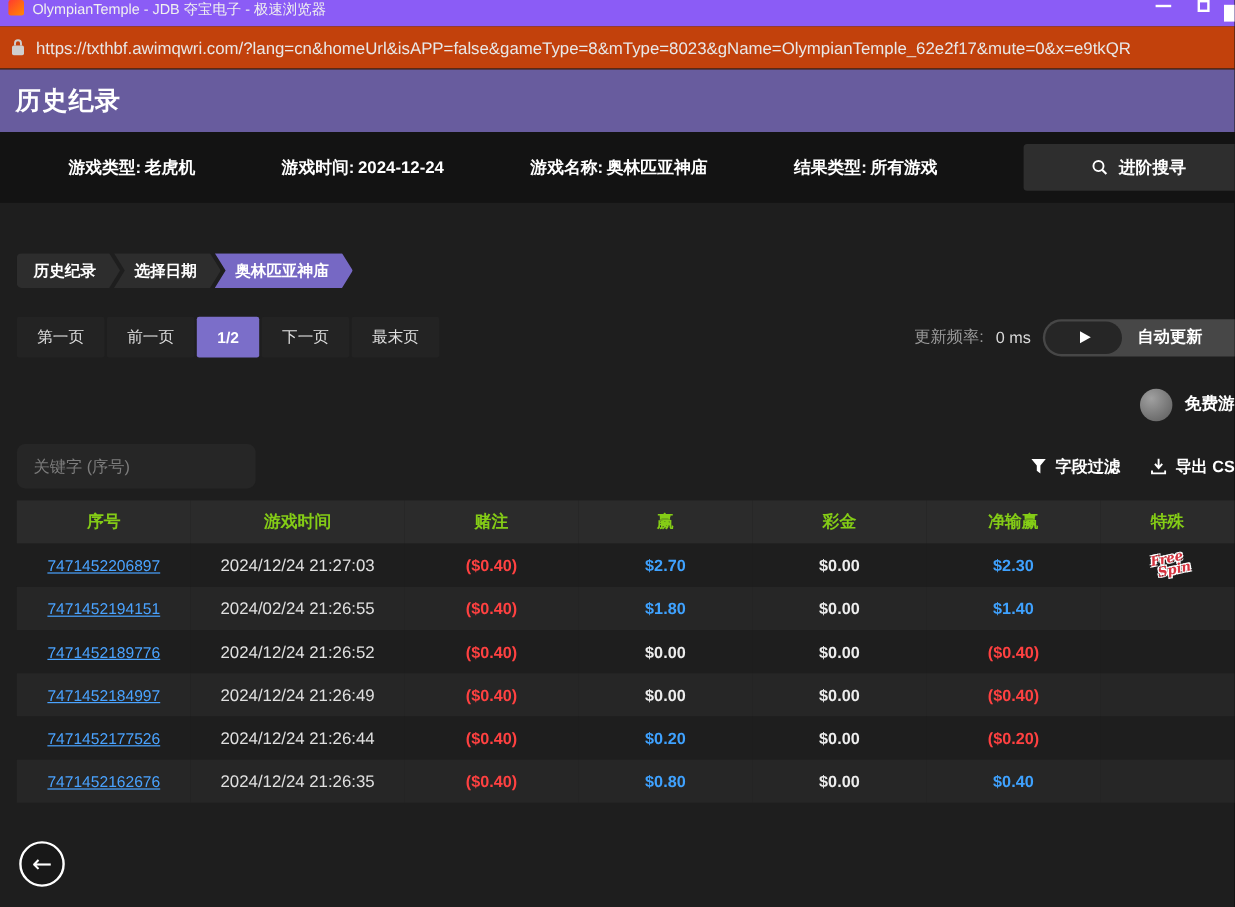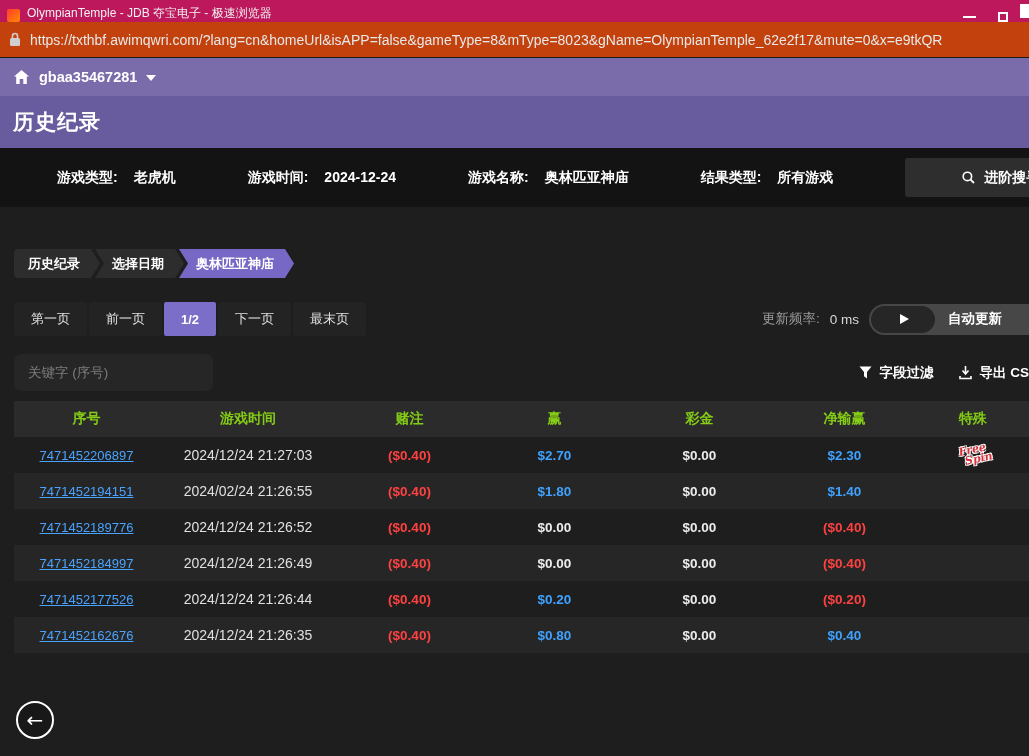--- a/index.html
+++ b/index.html
@@ -4,21 +4,21 @@
 <style>
   * { margin:0; padding:0; box-sizing:border-box; }
   html,body { background:#000; }
   #screen {
     position:relative; width:1029px; height:756px; overflow:hidden;
     background:#1e1e1e; color:#fff;
     font-family:"Liberation Sans","DejaVu Sans",sans-serif;
   }
 
   
-  .titlebar { height:22px; background:#be185d; display:flex; align-items:flex-end; gap:7px; padding:0 7px; font-size:12px; color:#f0f0f0; }
+  .titlebar { height:22px; background:#8b5cf6; display:flex; align-items:flex-start; gap:7px; padding:0 7px; font-size:12px; color:#f0f0f0; }
   .favicon { width:13px; height:13px; border-radius:2px; background:linear-gradient(135deg,#ff3b30,#ff8a00); flex:none; }
   .titlebar .ttl { white-space:nowrap; }
   .win-controls { margin-left:auto; display:flex; align-items:center; gap:22px; padding-right:14px; }
   .win-min { width:13px; height:2px; background:#fff; }
   .win-max { width:10px; height:10px; border:2px solid #fff; }
   .win-close { position:absolute; top:4px; right:0; width:9px; height:14px; background:#fff; }
 
   .urlbar { height:36px; background:#c2410c; display:flex; align-items:center; gap:9px; padding:0 9px; border-bottom:1px solid #1a1a1a; }
   .url-text { font-size:14px; color:#e8e8e8; white-space:nowrap; overflow:hidden; }
 
@@ -26,21 +26,21 @@
   .userbar { height:38px; background:#7a6cab; display:flex; align-items:center; gap:9px; padding:0 13px; }
   .username { font-weight:bold; font-size:14.5px; }
   .chev { width:0; height:0; border-left:5px solid transparent; border-right:5px solid transparent; border-top:6px solid #fff; margin-top:2px; }
 
   .titleband { height:52px; background:#685c9e; display:flex; align-items:center; padding:0 13px; }
   .page-title { font-size:21px; font-weight:bold; letter-spacing:1px; }
 
   
   .filterbar { height:59px; background:#131313; display:flex; align-items:center; padding-left:57px; gap:72px; }
   .filter-item { font-size:14px; font-weight:bold; white-space:nowrap; }
-  .filter-item .val { margin-left:16px; }
+  .filter-item .val { margin-left:3px; }
   .adv-search-btn { margin-left:auto; margin-right:-16px; flex:none; height:39px; min-width:192px; background:#2e2e2e; border:none; border-radius:3px; color:#fff; font-size:14px; font-weight:bold; display:flex; align-items:center; justify-content:center; gap:9px; font-family:inherit; cursor:pointer; }
 
   
   .breadcrumbs { display:flex; margin:42px 0 0 14px; }
   .crumb { height:29px; line-height:29px; padding:0 20px 0 17px; background:#2d2d2d; color:#fff; font-size:13px; font-weight:bold; clip-path:polygon(0 0, calc(100% - 9px) 0, 100% 50%, calc(100% - 9px) 100%, 0 100%, 9px 50%); margin-left:-5px; white-space:nowrap; cursor:pointer; }
   .crumb.first { clip-path:polygon(0 0, calc(100% - 9px) 0, 100% 50%, calc(100% - 9px) 100%, 0 100%); margin-left:0; border-radius:4px 0 0 4px; padding-left:14px; }
   .crumb.active { background:#7668c4; }
 
   
   .pagination-row { display:flex; align-items:center; margin:24px 0 0 14px; }
@@ -105,27 +105,20 @@
   </div>
 
   <div class="urlbar">
     <svg class="icon-svg" width="12" height="15" viewBox="0 0 12 15">
       <rect x="1" y="6" width="10" height="8" rx="1.5" fill="#cfcfcf"></rect>
       <path d="M3.5 6 V4 a2.5 2.5 0 0 1 5 0 V6" fill="none" stroke="#cfcfcf" stroke-width="1.6"></path>
     </svg>
     <div class="url-text">https://txthbf.awimqwri.com/?lang=cn&amp;homeUrl&amp;isAPP=false&amp;gameType=8&amp;mType=8023&amp;gName=OlympianTemple_62e2f17&amp;mute=0&amp;x=e9tkQR</div>
   </div>
 
-  <div class="userbar">
-    <svg class="icon-svg" width="17" height="16" viewBox="0 0 17 16">
-      <path d="M8.5 1 L16 7.5 H13.8 V15 H10.3 V10 H6.7 V15 H3.2 V7.5 H1 Z" fill="#fff"></path>
-    </svg>
-    <span class="username">gbaa35467281</span>
-    <span class="chev"></span>
-  </div>
 
   <div class="titleband">
     <span class="page-title">历史纪录</span>
   </div>
 
   <div class="filterbar">
     <div class="filter-item">
       <span>游戏类型:</span><span class="val">老虎机</span>
     </div>
     <div class="filter-item">
@@ -164,20 +157,24 @@
       <span class="refresh-value">0 ms</span>
       <div class="auto-toggle">
         <div class="toggle-knob">
           <div class="play-tri"></div>
         </div>
         <span class="auto-label">自动更新</span>
       </div>
     </div>
   </div>
 
+  <div class="freegames-row">
+    <div class="freegame-circle"></div>
+    <span class="freegames-label">免费游</span>
+  </div>
 
   <div class="search-row">
     <input class="keyword-input" type="text" placeholder="关键字 (序号)" style="">
     <div class="right-tools">
       <div class="tool">
         <svg class="icon-svg" width="13" height="13" viewBox="0 0 13 13">
           <path d="M0.5 0.5 H12.5 L8 6 V12.5 L5 10.3 V6 Z" fill="#fff"></path>
         </svg>
         <span>字段过滤</span>
       </div>

